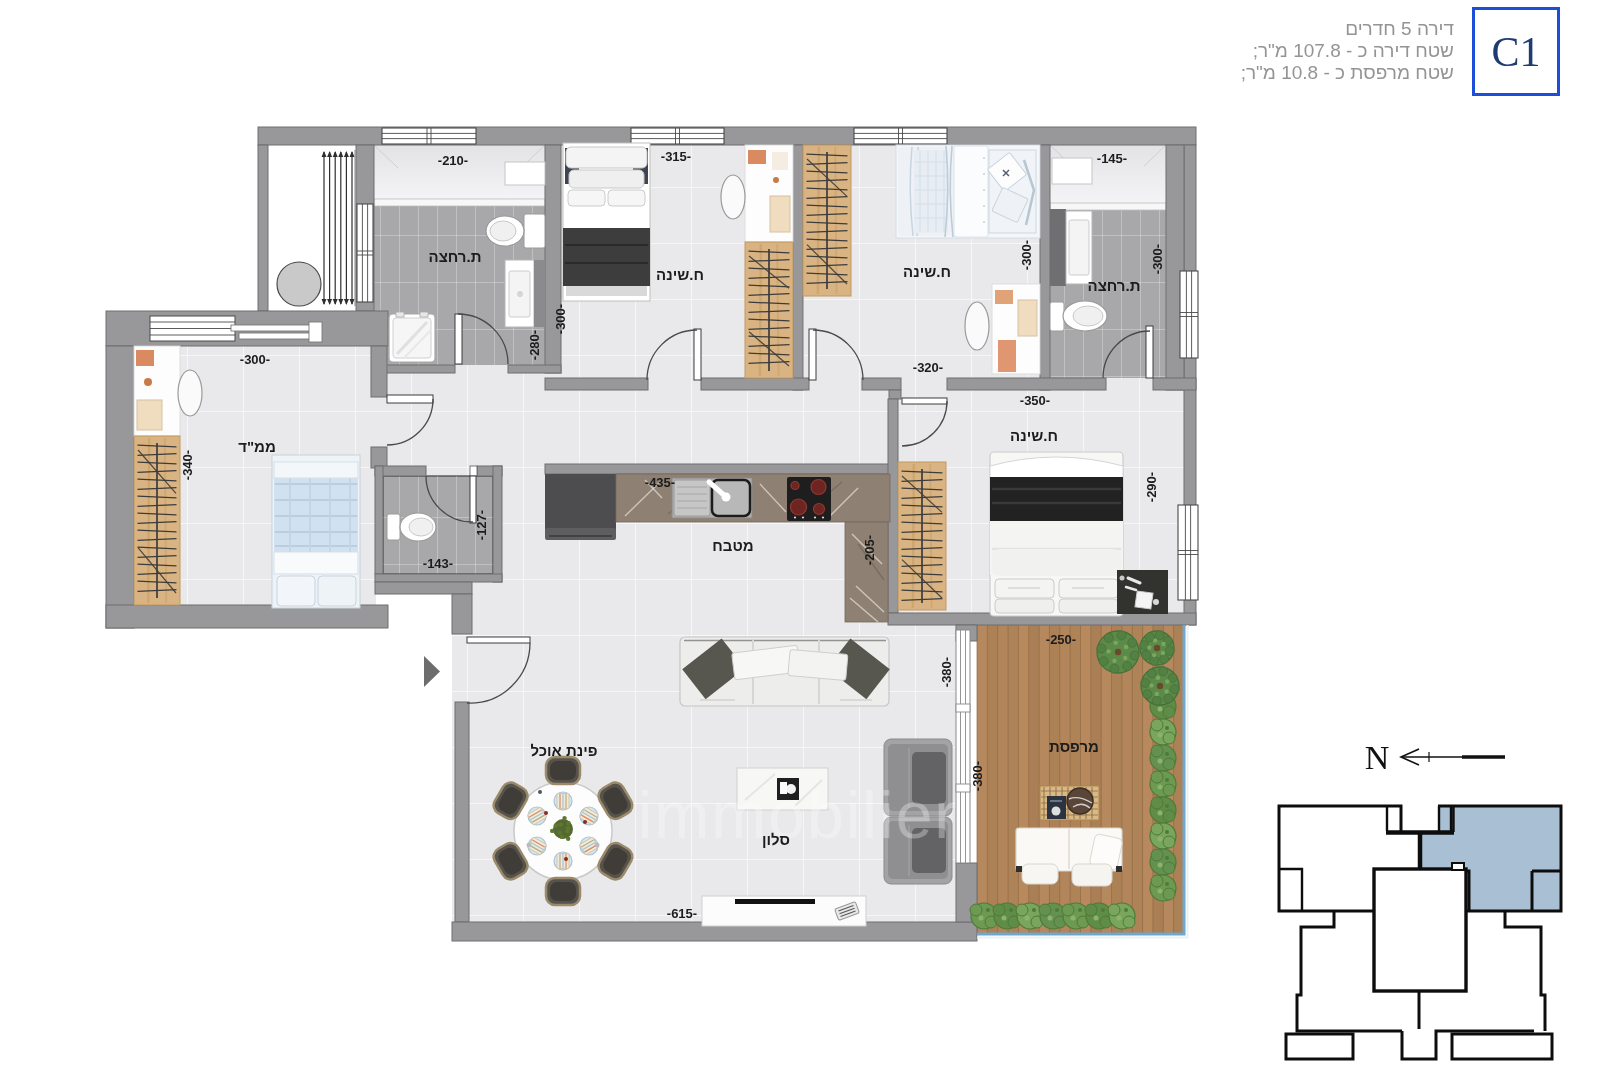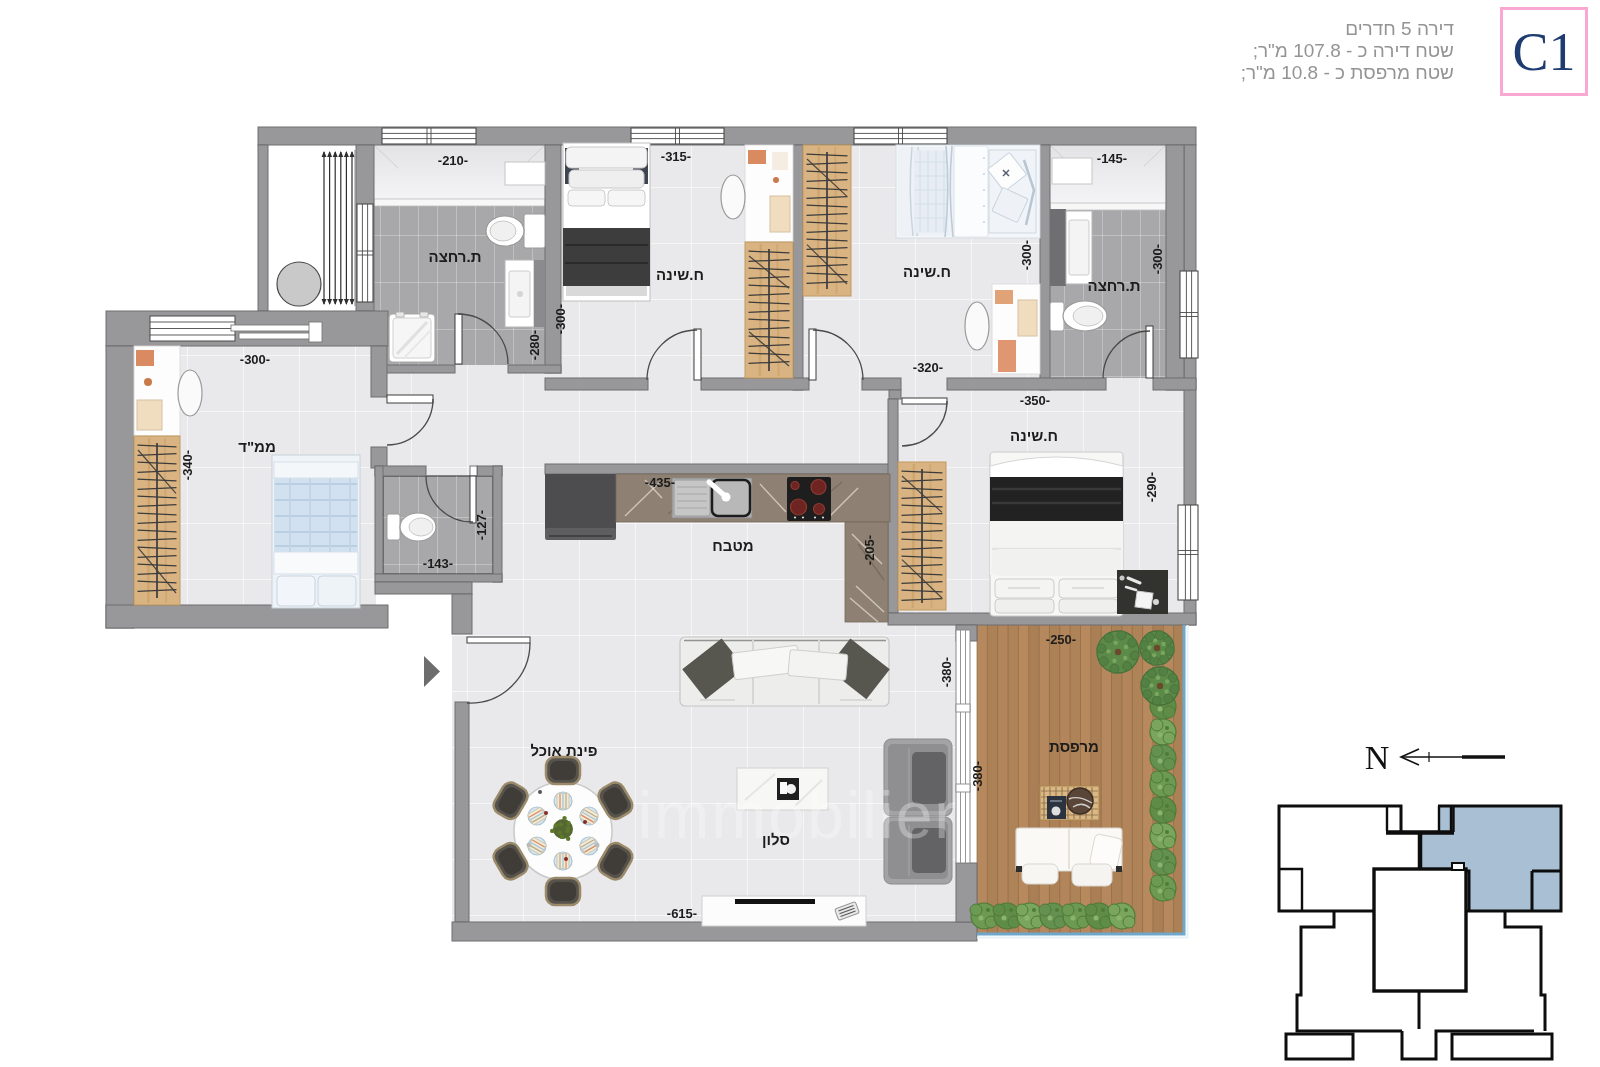--- a/index.html
+++ b/index.html
@@ -1,15 +1,15 @@
 <!DOCTYPE html>
 <html><head><meta charset="utf-8">
 <style>
 html,body{margin:0;padding:0;background:#fff;width:1600px;height:1067px;overflow:hidden;font-family:"Liberation Sans",sans-serif;}
-.abs{position:absolute;margin-left:28px;}
+.abs{position:absolute;}
 </style></head>
 <body>
 <svg width="1600" height="1067" viewBox="0 0 1600 1067" style="position:absolute;left:0;top:0">
 <defs>
 <pattern id="g56" width="56" height="56" patternUnits="userSpaceOnUse" patternTransform="translate(19 19)">
 <path d="M56 0H0V56" fill="none" stroke="#ffffff" stroke-width="1.5" opacity="0.8"></path>
 </pattern>
 <clipPath id="wmclip">
         <rect x="455" y="600" width="501" height="330"></rect>
       </clipPath>
@@ -1107,12 +1107,12 @@
       <path d="M1419,991 L1419,1029" stroke="#0d0d0d" fill="none" stroke-linejoin="miter" stroke-width="3"></path>
       <path d="M1402,1031 L1402,1059 L1436,1059 L1436,1031 L1534,1031" stroke="#0d0d0d" fill="none" stroke-linejoin="miter" stroke-width="3"></path>
       <path d="M1505,911 L1505,927 L1541,927 L1541,995 L1545,995 L1545,1031" stroke="#0d0d0d" fill="none" stroke-linejoin="miter" stroke-width="3"></path>
       <rect x="1286" y="1034" width="67" height="25" fill="#ffffff" stroke="#0d0d0d" stroke-width="3"></rect>
       <rect x="1452" y="1034" width="100" height="25" fill="#ffffff" stroke="#0d0d0d" stroke-width="3"></rect>
     </g>
 </svg>
 
 <div class="abs" style="top:18px;right:146px;direction:rtl;text-align:right;font-size:19px;line-height:22px;color:#949494;">דירה 5 חדרים<br>שטח דירה כ - 107.8 מ"ר;<br>שטח מרפסת כ - 10.8 מ"ר;</div>
 
-<div class="abs" style="left:1472px;top:7px;width:82px;height:83px;border:3px solid #f9a8d4;color:#1e3c72;font-size:54px;font-family:'Liberation Serif',serif;display:flex;align-items:center;justify-content:center;">C1</div>
+<div class="abs" style="left:1472px;top:7px;width:82px;height:83px;border:3px solid #1d4ed8;color:#1e3c72;font-size:42px;font-family:'Liberation Serif',serif;display:flex;align-items:center;justify-content:center;">C1</div>
 </body></html>

